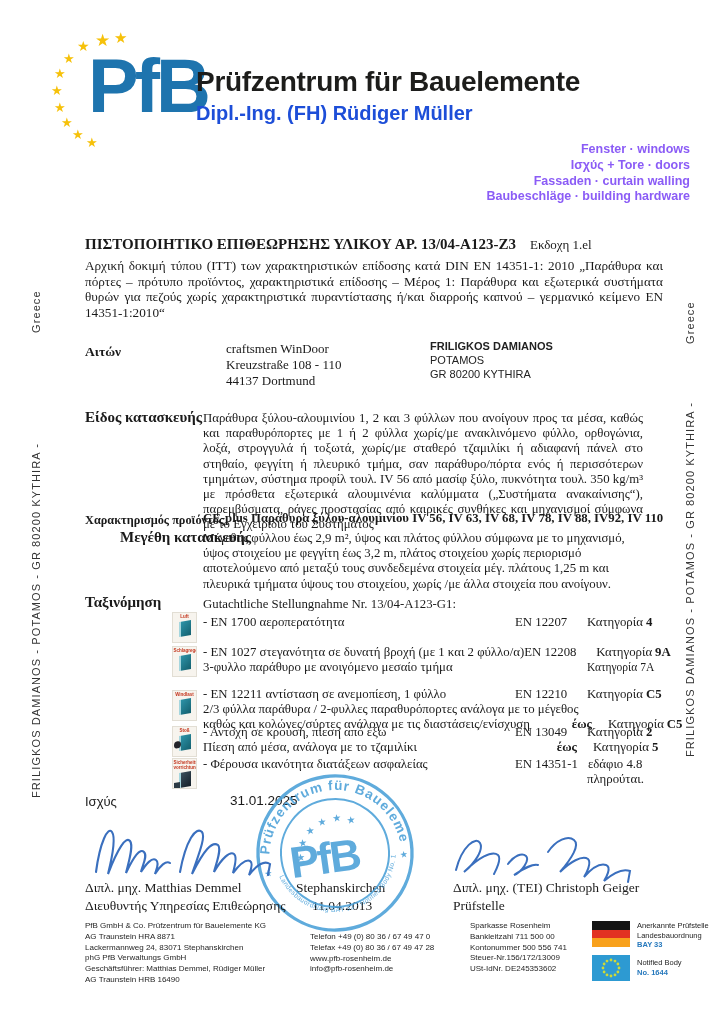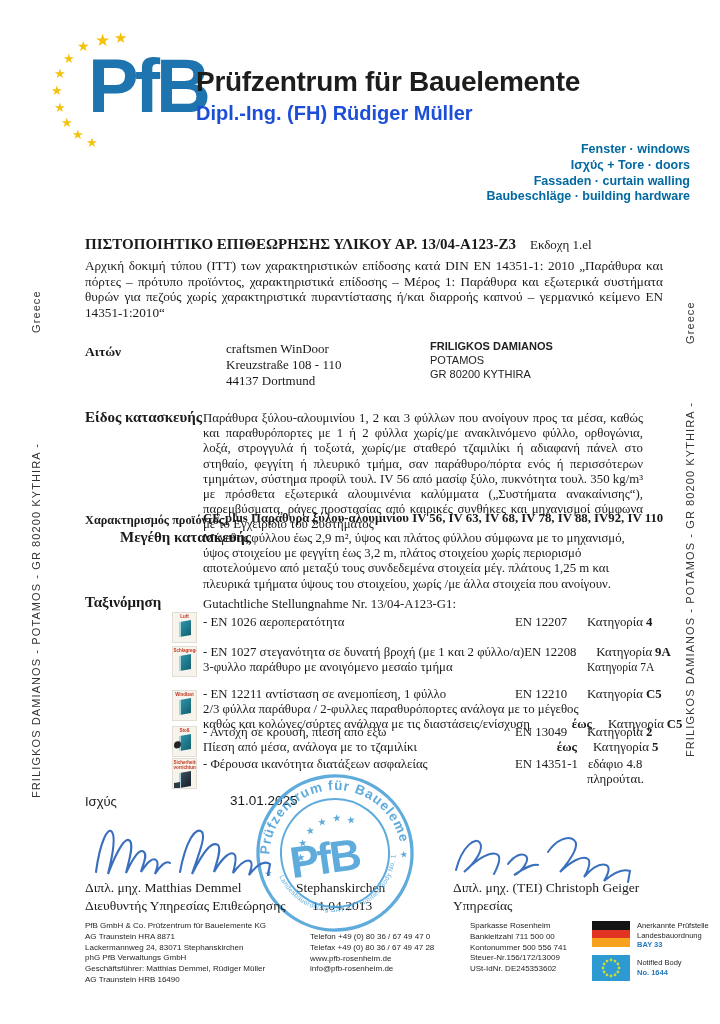--- a/index.html
+++ b/index.html
@@ -12,21 +12,21 @@
   .star{position:absolute;color:#f6c10a;font-size:15px;line-height:1;}
   .pfb-mark{position:absolute;left:88px;top:48px;font-family:"Liberation Sans",sans-serif;
             font-weight:700;font-size:76px;line-height:1;color:#1e74ae;letter-spacing:-4px;}
   .org-title{position:absolute;left:196px;top:66px;font-family:"Liberation Sans",sans-serif;
              font-weight:700;font-size:28px;color:#1d1d1b;letter-spacing:-0.3px;}
   .org-sub{position:absolute;left:196px;top:102px;font-family:"Liberation Sans",sans-serif;
            font-weight:700;font-size:20px;color:#1d4ed8;}
 
   .scope{position:absolute;right:30px;top:142px;text-align:right;
          font-family:"Liberation Sans",sans-serif;font-weight:700;font-size:12.5px;
-         line-height:15.8px;color:#0369a1;}
+         line-height:15.8px;color:#8b5cf6;}
 
   .vtext{position:absolute;white-space:nowrap;transform:rotate(-90deg);transform-origin:0 0;
          font-family:"Liberation Sans",sans-serif;font-size:11px;color:#333;letter-spacing:1.1px;}
 
   .doc-title{position:absolute;left:85px;top:236px;font-weight:700;font-size:15px;white-space:nowrap;}
   .doc-version{font-weight:400;font-size:13px;margin-left:14px;}
   .intro{position:absolute;left:85px;top:258px;width:578px;font-size:13.2px;line-height:15.6px;
          text-align:justify;}
 
   .seclabel{position:absolute;left:85px;font-weight:700;}
@@ -139,21 +139,21 @@
 
   <div class="clstable">
 
     <div class="clsrow" style="top:8px;">
       <div class="cicon" style="top:-4px;">
         <span class="cap">Luft</span>
           <span class="pane"></span>
       </div>
       <div class="clslines">
         <div class="clsline">
-          <span class="t">- EN 1026 αεροπερατότητα</span>
+          <span class="t">- EN 1700 αεροπερατότητα</span>
           <span class="s">EN 12207</span>
           <span class="c"><span>Κατηγορία</span><span class="catval">4</span></span>
         </div>
       </div>
     </div>
 
     <div class="clsrow" style="top:38px;">
       <div class="cicon" style="top:0px;">
         <span class="cap">Schlagregen</span>
           <span class="pane"></span>
@@ -274,21 +274,21 @@
     <path d="M92,52 C98,20 108,6 114,12 C118,17 110,36 104,54 C116,30 124,21 130,25 C134,29 128,44 126,52 C134,38 142,31 146,34 C150,37 146,48 145,53 C152,44 158,39 162,41 C166,43 162,52 161,55 C168,46 176,40 182,44 L180,55" fill="none" stroke="#3a6fbe" stroke-width="2.1" stroke-linecap="round"></path>
   </svg>
   <svg class="sig" style="left:448px;top:830px;" width="205" height="55" viewBox="0 0 205 55">
     <path d="M8,40 C14,16 28,6 32,13 C36,20 26,34 16,42 C30,28 44,20 50,25 C54,29 48,40 46,44 M60,34 C66,26 74,22 78,26 C82,30 74,42 66,45 C74,40 84,33 90,35" fill="none" stroke="#3a6fbe" stroke-width="2" stroke-linecap="round"></path>
     <path d="M100,22 C108,10 120,5 126,10 C132,15 124,28 112,42 C122,32 134,25 140,29 C144,33 138,44 136,47 C144,38 152,33 158,35 C164,37 158,48 156,51 C164,44 174,38 182,41 L180,52" fill="none" stroke="#3a6fbe" stroke-width="2" stroke-linecap="round"></path>
   </svg>
 
   <div class="sigline" style="left:85px;top:880px;">Διπλ. μηχ. Matthias Demmel</div>
   <div class="sigline" style="left:453px;top:880px;">Διπλ. μηχ. (TEI) Christoph Geiger</div>
   <div class="sigline" style="left:85px;top:898px;">Διευθυντής Υπηρεσίας Επιθεώρησης</div>
-  <div class="sigline" style="left:453px;top:898px;">Υπηρεσίας</div>
+  <div class="sigline" style="left:453px;top:898px;">Prüfstelle</div>
 
   <div class="foot" style="left:85px;top:921px;width:225px;">
     <div>PfB GmbH &amp; Co. Prüfzentrum für Bauelemente KG</div>
     <div>AG Traunstein HRA 8871</div>
     <div>Lackermannweg 24, 83071 Stephanskirchen</div>
     <div>phG PfB Verwaltungs GmbH</div>
     <div>Geschäftsführer: Matthias Demmel, Rüdiger Müller</div>
     <div>AG Traunstein HRB 16490</div>
   </div>
   <div class="foot" style="left:310px;top:932px;width:155px;">

